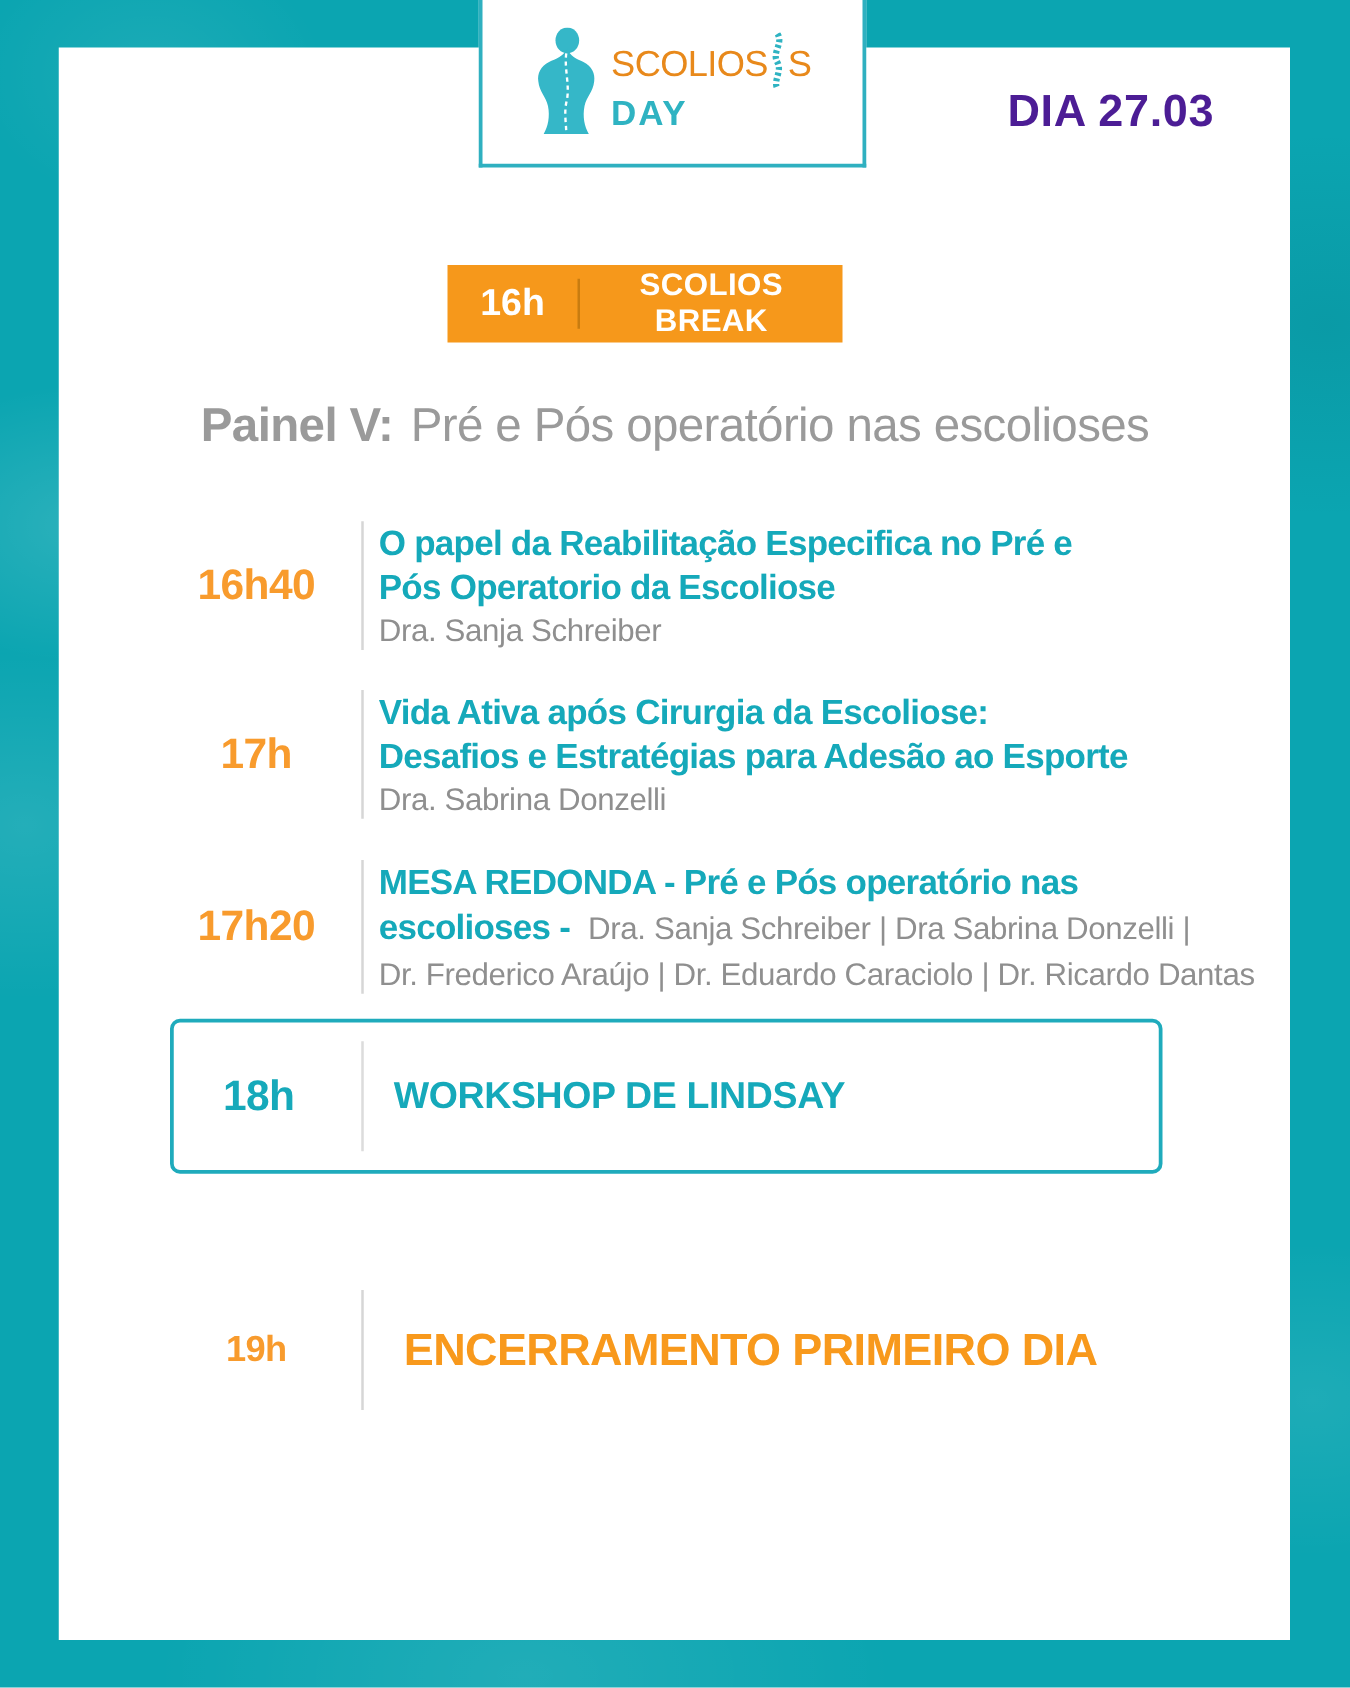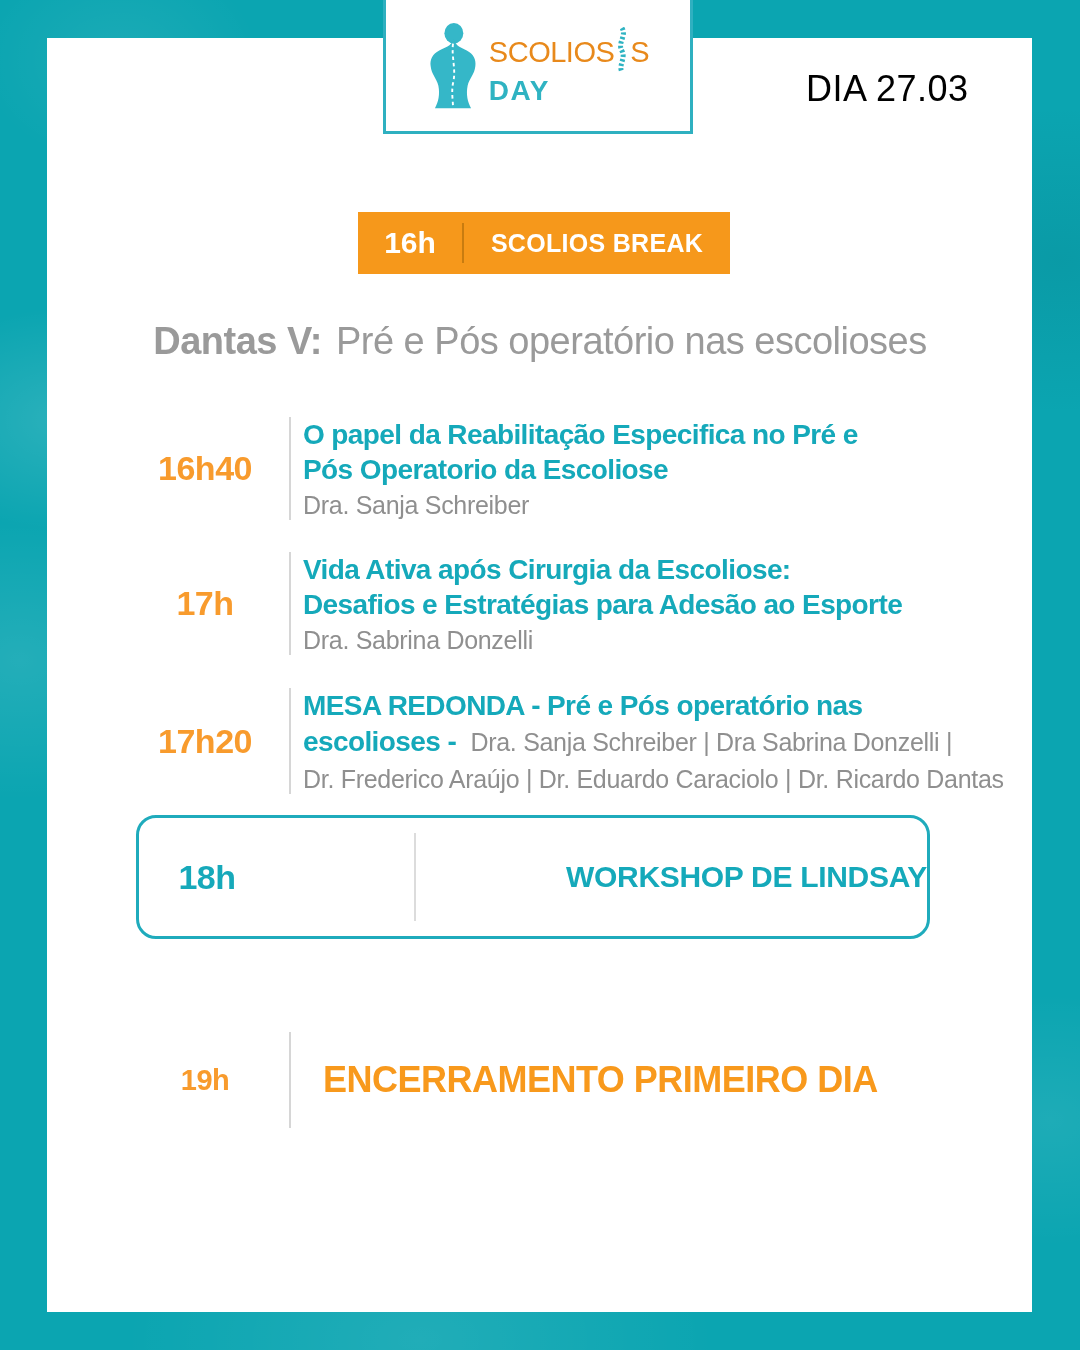--- a/index.html
+++ b/index.html
@@ -28,25 +28,25 @@
     display:flex; align-items:center; justify-content:center; gap:10px;
   }
   .logo-figure { flex:0 0 auto; margin-top:4px; }
   .logo-text { display:flex; flex-direction:column; justify-content:flex-end; }
   .logo-word { display:flex; align-items:center; color:#e8891b; font-size:29px; letter-spacing:-0.5px; line-height:30px; }
   .logo-word .spine { margin:0 1px; position:relative; top:0; }
   .logo-day { color:#2fb3c2; font-weight:bold; font-size:28px; letter-spacing:1.5px; line-height:28px; margin-top:-1px; }
   
   .date-label {
     position:absolute; left:806px; top:68px; width:226px;
-    color:#000000; font-size:36px; font-weight:normal; letter-spacing:0.5px;
+    color:#4c1d95; font-size:36px; font-weight:bold; letter-spacing:0.5px;
   }
   
   .banner {
-    position:absolute; left:358px; top:212px; width:372px; height:62px;
+    position:absolute; left:358px; top:212px; width:316px; height:62px;
     background:#f6981b; display:flex; align-items:center; color:#ffffff;
   }
   .banner-time { width:104px; text-align:center; font-size:30px; font-weight:bold; }
   .banner-divider { width:2px; height:40px; background:#c87c10; }
   .banner-label { flex:1; text-align:center; font-size:25px; font-weight:bold; letter-spacing:0.3px; }
   
   .heading {
     position:absolute; left:0; top:320px; width:1080px; text-align:center;
     color:#9a9a9a; font-size:38px; letter-spacing:-0.5px; white-space:nowrap;
   }
@@ -67,22 +67,22 @@
     color:#8f8f8f; font-size:25px; letter-spacing:-0.3px; line-height:30px; margin-top:3px; white-space:nowrap;
   }
   .names-inline { color:#8f8f8f; font-size:25px; font-weight:normal; letter-spacing:-0.3px; }
   .row-1 { top:417px; }
   .row-2 { top:552px; }
   .row-3 { top:688px; }
   .row-3 .title-mixed { line-height:38px; }
   
   .workshop-box {
     position:absolute; left:136px; top:815px; width:794px; height:124px;
-    border:3px solid #1fabbc; border-radius:20px; background:#ffffff;
-    display:flex; align-items:center;justify-content:space-between;
+    border:3px solid #1fabbc; border-radius:8px; background:#ffffff;
+    display:flex; align-items:center;
   }
   .workshop-box .time-cell { width:136px; color:#16a9ba; }
   .workshop-box .vline { height:88px; align-self:center; background:#dcdcdc; }
   .workshop-title {
     padding-left:24px; color:#15a9ba; font-size:30px; font-weight:bold; letter-spacing:-0.3px; white-space:nowrap;
   }
   
   .closing-row { position:absolute; left:135px; top:1032px; height:96px; display:flex; }
   .closing-row .time-cell { font-size:29px; }
   .closing-title {
@@ -121,21 +121,21 @@
 
 <div class="date-label">DIA 27.03</div>
 
 <div class="banner">
   <span class="banner-time">16h</span>
   <span class="banner-divider"></span>
   <span class="banner-label">SCOLIOS BREAK</span>
 </div>
 
 <div class="heading">
-  <span class="hd-prefix">Dantas V:</span><span>Pré e Pós operatório nas escolioses</span>
+  <span class="hd-prefix">Painel V:</span><span>Pré e Pós operatório nas escolioses</span>
 </div>
 
 <div class="row row-1">
   <span class="time-cell">16h40</span>
   <span class="vline"></span>
   <div class="row-content">
     <div class="title-line">O papel da Reabilitação Especifica no Pré e</div>
     <div class="title-line">Pós Operatorio da Escoliose</div>
     <div class="speaker">Dra. Sanja Schreiber</div>
   </div>

